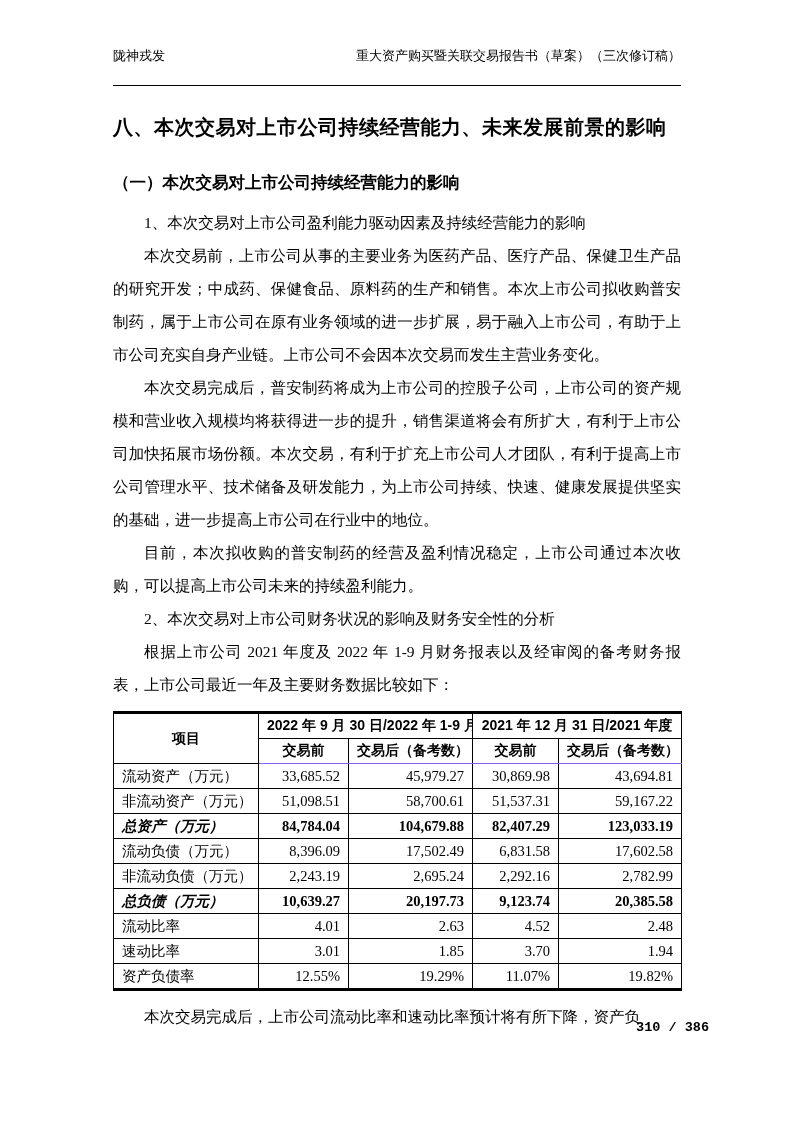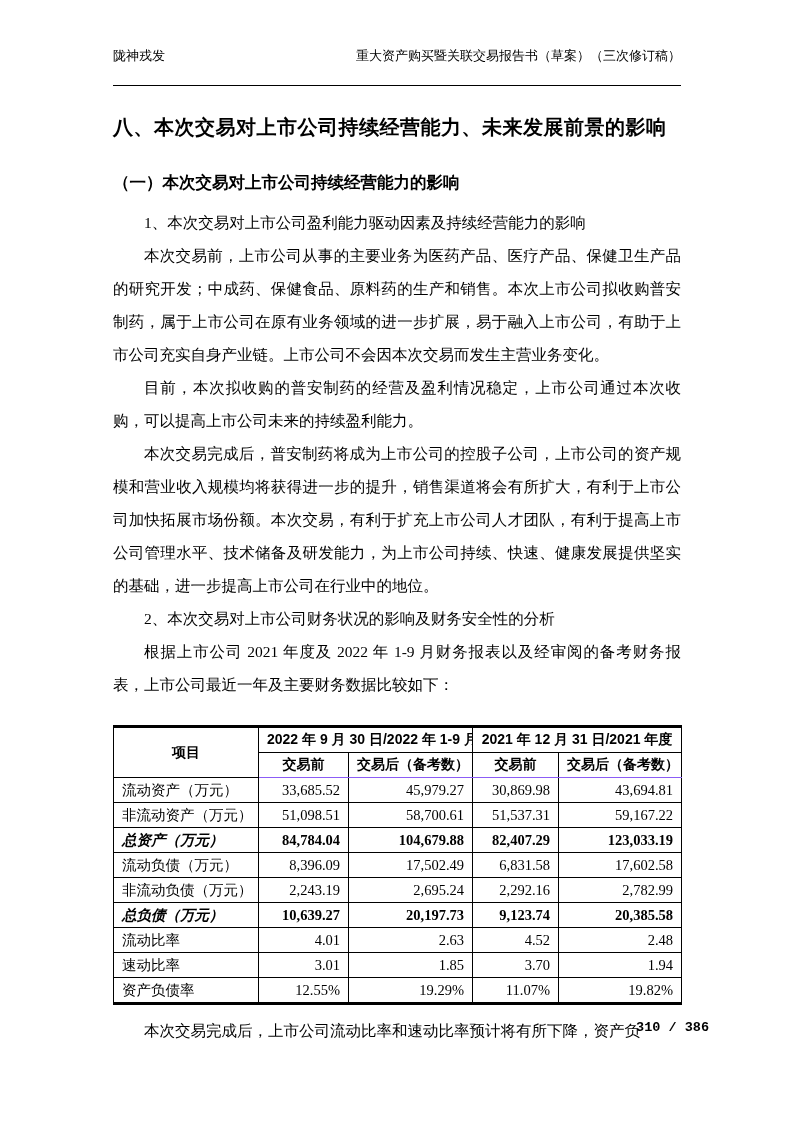--- a/index.html
+++ b/index.html
@@ -48,21 +48,21 @@
     line-height:33px;
     text-indent:2em;
     text-align:justify;
     text-justify:inter-character;
     word-break:break-all;
   }
   table.fin-table {
     border-collapse:collapse;
     table-layout:fixed;
     width:568px;
-    margin:24px 0 0 0;
+    margin:10px 0 0 0;
     font-size:14.5px;
     border-radius:29px;
   }
   table.fin-table th, table.fin-table td {
     border:1px solid #000;
     padding:2px 8px;
     height:20px;
     overflow:hidden;
     white-space:nowrap;
   }
@@ -101,22 +101,22 @@
     <span>重大资产购买暨关联交易报告书（草案）（三次修订稿）</span>
   </div>
 
   <h1 class="main-title">八、本次交易对上市公司持续经营能力、未来发展前景的影响</h1>
 
   <h2 class="sub-title">（一）本次交易对上市公司持续经营能力的影响</h2>
 
   <div class="content">
     <p class="body-line">1、本次交易对上市公司盈利能力驱动因素及持续经营能力的影响</p>
     <p class="body-line">本次交易前，上市公司从事的主要业务为医药产品、医疗产品、保健卫生产品的研究开发；中成药、保健食品、原料药的生产和销售。本次上市公司拟收购普安制药，属于上市公司在原有业务领域的进一步扩展，易于融入上市公司，有助于上市公司充实自身产业链。上市公司不会因本次交易而发生主营业务变化。</p>
+    <p class="body-line">本次交易完成后，普安制药将成为上市公司的控股子公司，上市公司的资产规模和营业收入规模均将获得进一步的提升，销售渠道将会有所扩大，有利于上市公司加快拓展市场份额。本次交易，有利于扩充上市公司人才团队，有利于提高上市公司管理水平、技术储备及研发能力，为上市公司持续、快速、健康发展提供坚实的基础，进一步提高上市公司在行业中的地位。</p>
     <p class="body-line">目前，本次拟收购的普安制药的经营及盈利情况稳定，上市公司通过本次收购，可以提高上市公司未来的持续盈利能力。</p>
-    <p class="body-line">本次交易完成后，普安制药将成为上市公司的控股子公司，上市公司的资产规模和营业收入规模均将获得进一步的提升，销售渠道将会有所扩大，有利于上市公司加快拓展市场份额。本次交易，有利于扩充上市公司人才团队，有利于提高上市公司管理水平、技术储备及研发能力，为上市公司持续、快速、健康发展提供坚实的基础，进一步提高上市公司在行业中的地位。</p>
     <p class="body-line">2、本次交易对上市公司财务状况的影响及财务安全性的分析</p>
     <p class="body-line">根据上市公司 2021 年度及 2022 年 1-9 月财务报表以及经审阅的备考财务报表，上市公司最近一年及主要财务数据比较如下：</p>
 
     <table class="fin-table">
       <colgroup>
         <col style="width:145px">
         <col style="width:90px">
         <col style="width:124px">
         <col style="width:86px">
         <col style="width:123px">

